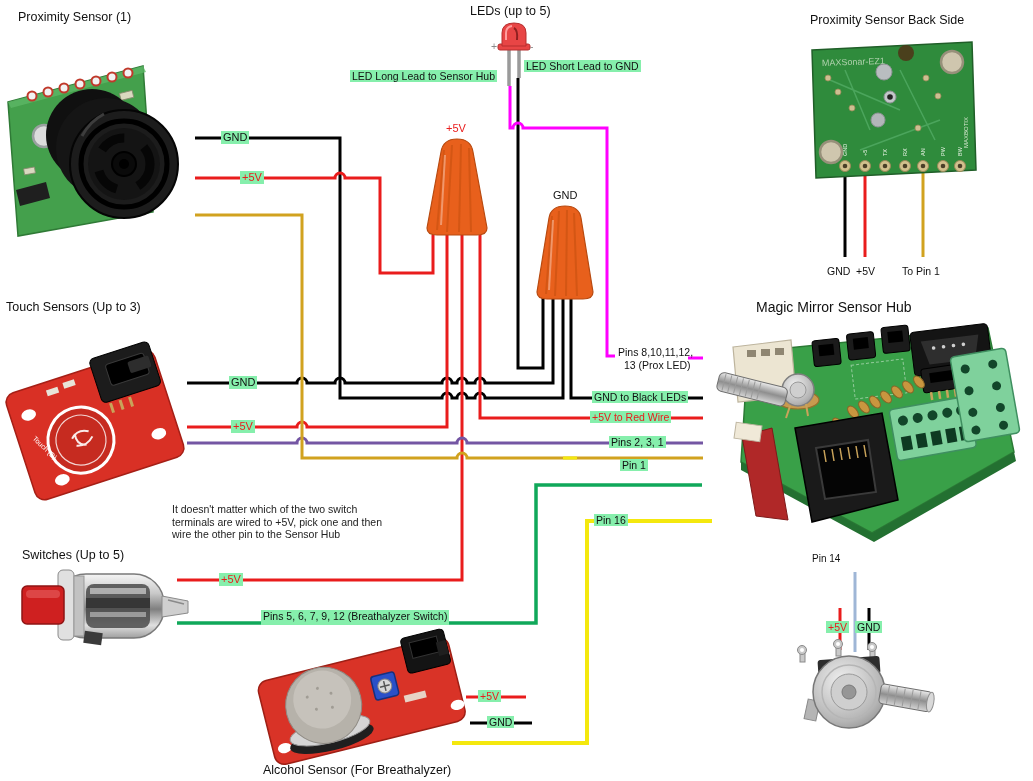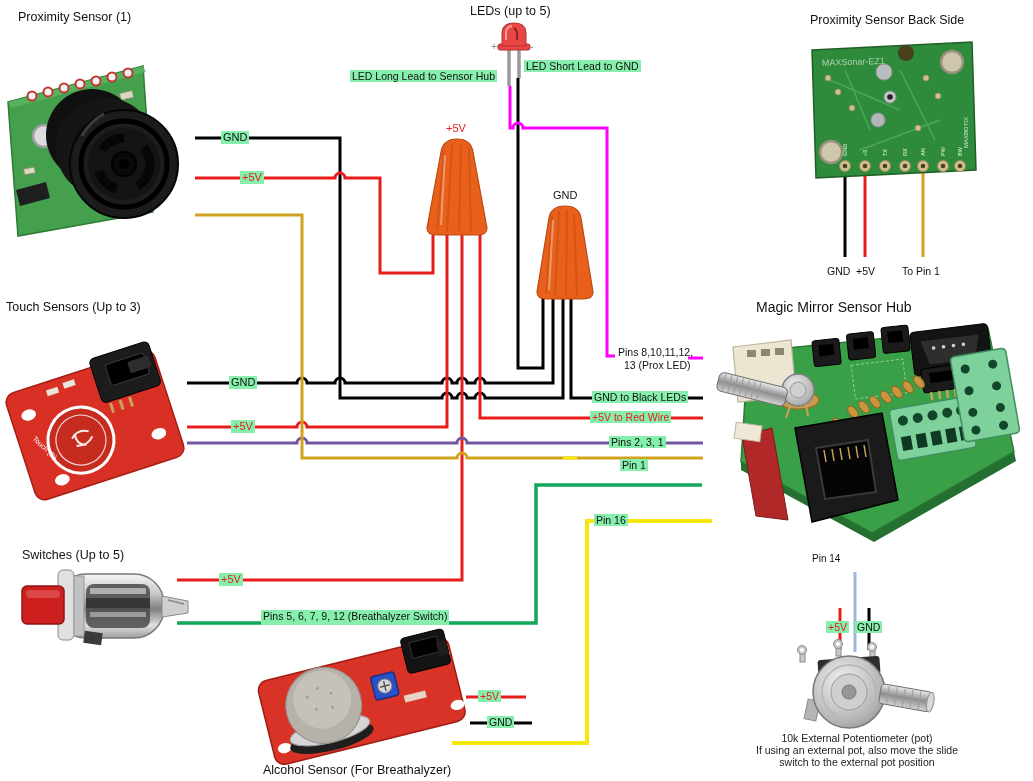--- a/index.html
+++ b/index.html
@@ -393,38 +393,38 @@
 
 <div class="lbl wire-label" style="left:229px;top:376px;">GND</div>
 <div class="lbl lbl-nobg" style="left:616px;top:346px;">Pins 8,10,11,12,</div>
 <div class="lbl lbl-nobg" style="left:622px;top:359px;">13 (Prox LED)</div>
 <div class="lbl" style="left:592px;top:391px;">GND to Black LEDs</div>
 <div class="lbl lbl-red" style="left:590px;top:411px;">+5V to Red Wire</div>
 <div class="lbl lbl-red wire-label" style="left:231px;top:420px;">+5V</div>
 <div class="lbl" style="left:609px;top:436px;">Pins 2, 3, 1</div>
 <div class="lbl" style="left:620px;top:451px;margin-top:8px;">Pin 1</div>
 
+<div class="note" style="left:172px;top:503px;">
+  <div>It doesn't matter which of the two switch</div>
+  <div>terminals are wired to +5V, pick one and then</div>
+  <div>wire the other pin to the Sensor Hub</div>
+</div>
 
 <div class="lbl" style="left:594px;top:514px;text-align:center;">Pin 16</div>
 <div class="title" style="left:22px;top:548px;">Switches (Up to 5)</div>
 <div class="lbl lbl-nobg" style="left:810px;top:553px;font-size:10px;">Pin 14</div>
 <div class="lbl lbl-red wire-label" style="left:219px;top:573px;">+5V</div>
 <div class="lbl" style="left:261px;top:610px;padding-bottom:3px;">Pins 5, 6, 7, 9, 12 (Breathalyzer Switch)</div>
 
 <div class="lbl lbl-red" style="left:826px;top:621px;">+5V</div>
 <div class="lbl" style="left:855px;top:621px;">GND</div>
 
 <div class="lbl lbl-red" style="left:478px;top:690px;">+5V</div>
 <div class="lbl" style="left:487px;top:716px;">GND</div>
 
-<div class="caption" style="left:737px;top:732px;">
-  <div>10k External Potentiometer (pot)</div>
-  <div>If using an external pot, also move the slide</div>
-  <div>switch to the external pot position</div>
-</div>
 
 <div class="title" style="left:263px;top:763px;">Alcohol Sensor (For Breathalyzer)</div>
 
 <div class="lbl lbl-nobg" style="left:825px;top:265px;">GND</div>
 <div class="lbl lbl-nobg" style="left:854px;top:265px;">+5V</div>
 <div class="lbl lbl-nobg" style="left:900px;top:265px;">To Pin 1</div>
 
 </div>
 
 </body></html>

